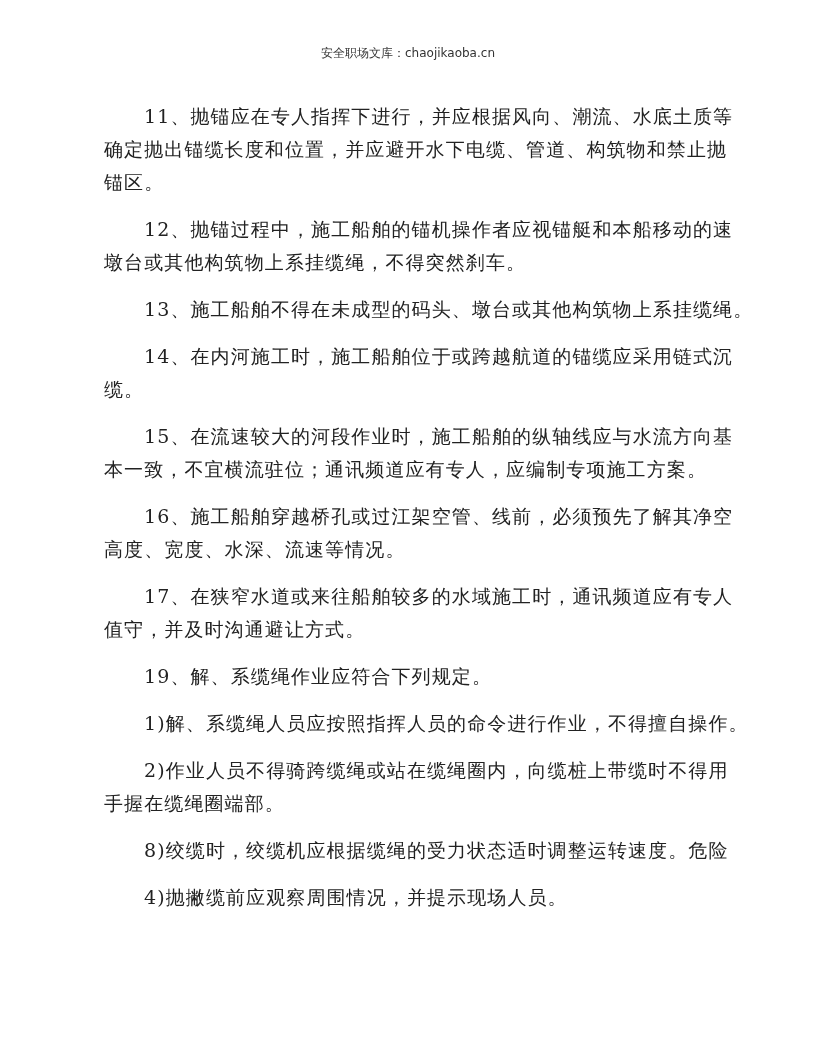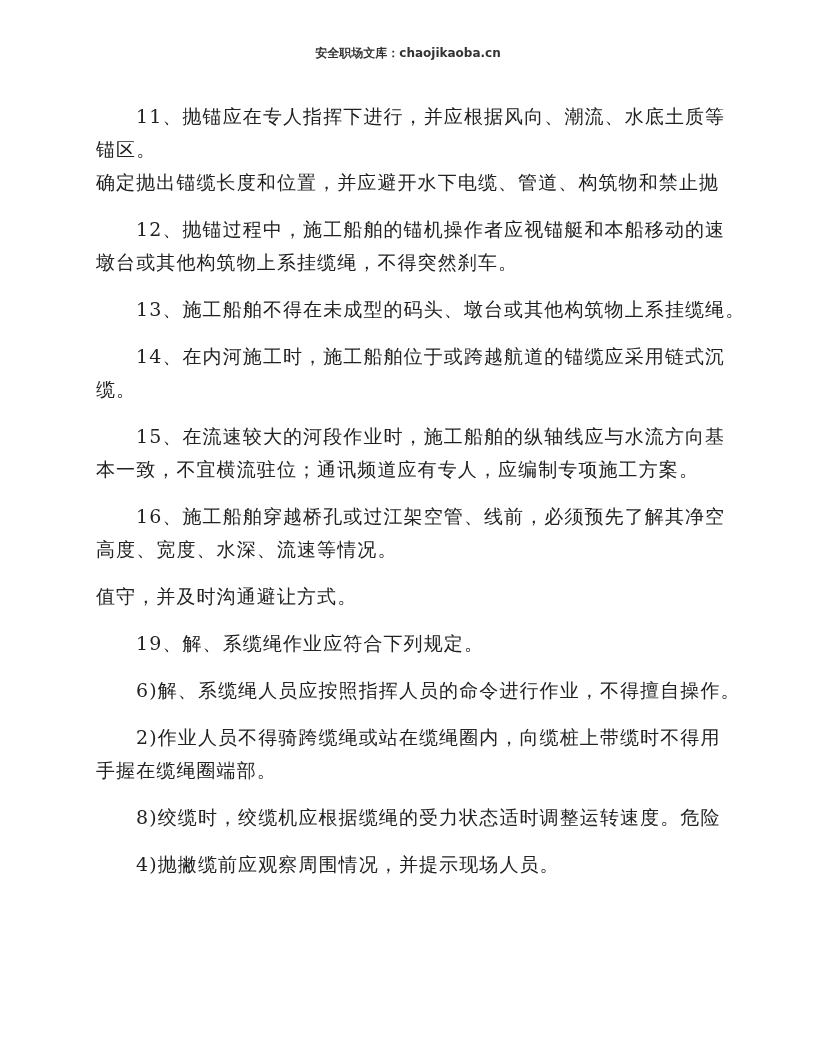--- a/index.html
+++ b/index.html
@@ -1,34 +1,34 @@
 <!DOCTYPE html>
 <html><head>
 <meta charset="utf-8">
 <style>
   html, body { margin: 0; padding: 0; background: #ffffff; }
   body { width: 816px; height: 1056px; position: relative; overflow: hidden;
          font-family: "DejaVu Serif", "Liberation Serif", serif; color: #222; }
   .header { position: absolute; top: 45px; left: 0; width: 816px; text-align: center;
-            font-family: "DejaVu Sans", "Liberation Sans", sans-serif; font-size: 12px; color: #333; font-weight: bold; }
+            font-family: "DejaVu Sans", "Liberation Sans", sans-serif; font-size: 12px; color: #333; }
   .content { position: absolute; top: 100px; left: 96px; width: 640px; }
-  .para { margin: 0 0 14px 0; font-size: 19px; line-height: 33px; letter-spacing: 1.1px; white-space: nowrap; }
+  .para { margin: 0 0 14px 8px; font-size: 19px; line-height: 33px; letter-spacing: 1.1px; white-space: nowrap; }
   .line { display: block; height: 33px; }
   .line.first { text-indent: 40px; }
 </style>
 </head>
 <body>
 
 <div class="header">安全职场文库：chaojikaoba.cn</div>
 
 <div class="content" id="content">
     <div class="para">
       <span class="line first">11、抛锚应在专人指挥下进行，并应根据风向、潮流、水底土质等</span>
+      <span class="line">确定抛出锚缆长度和位置，并应避开水下电缆、管道、构筑物和禁止抛</span>
       <span class="line">锚区。</span>
-      <span class="line">确定抛出锚缆长度和位置，并应避开水下电缆、管道、构筑物和禁止抛</span>
     </div>
     <div class="para">
       <span class="line first">12、抛锚过程中，施工船舶的锚机操作者应视锚艇和本船移动的速</span>
       <span class="line">墩台或其他构筑物上系挂缆绳，不得突然刹车。</span>
     </div>
     <div class="para">
       <span class="line first">13、施工船舶不得在未成型的码头、墩台或其他构筑物上系挂缆绳。</span>
     </div>
     <div class="para">
       <span class="line first">14、在内河施工时，施工船舶位于或跨越航道的锚缆应采用链式沉</span>
@@ -36,27 +36,28 @@
     </div>
     <div class="para">
       <span class="line first">15、在流速较大的河段作业时，施工船舶的纵轴线应与水流方向基</span>
       <span class="line">本一致，不宜横流驻位；通讯频道应有专人，应编制专项施工方案。</span>
     </div>
     <div class="para">
       <span class="line first">16、施工船舶穿越桥孔或过江架空管、线前，必须预先了解其净空</span>
       <span class="line">高度、宽度、水深、流速等情况。</span>
     </div>
     <div class="para">
+      <span class="line first">17、在狭窄水道或来往船舶较多的水域施工时，通讯频道应有专人</span>
       <span class="line">值守，并及时沟通避让方式。</span>
     </div>
     <div class="para">
       <span class="line first">19、解、系缆绳作业应符合下列规定。</span>
     </div>
     <div class="para">
-      <span class="line first">6)解、系缆绳人员应按照指挥人员的命令进行作业，不得擅自操作。</span>
+      <span class="line first">1)解、系缆绳人员应按照指挥人员的命令进行作业，不得擅自操作。</span>
     </div>
     <div class="para">
       <span class="line first">2)作业人员不得骑跨缆绳或站在缆绳圈内，向缆桩上带缆时不得用</span>
       <span class="line">手握在缆绳圈端部。</span>
     </div>
     <div class="para">
       <span class="line first">8)绞缆时，绞缆机应根据缆绳的受力状态适时调整运转速度。危险</span>
     </div>
     <div class="para">
       <span class="line first">4)抛撇缆前应观察周围情况，并提示现场人员。</span>

